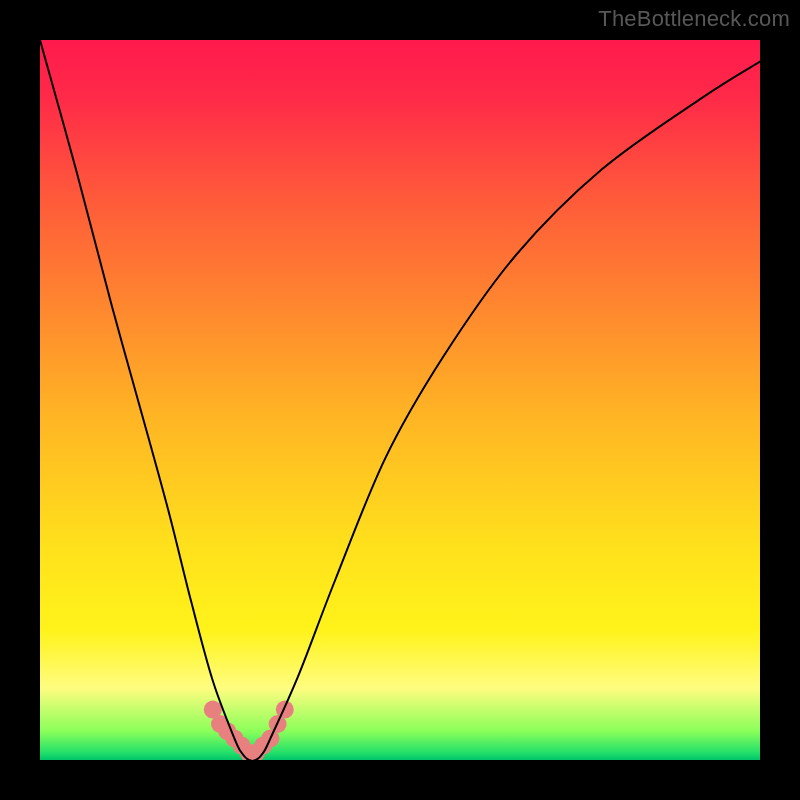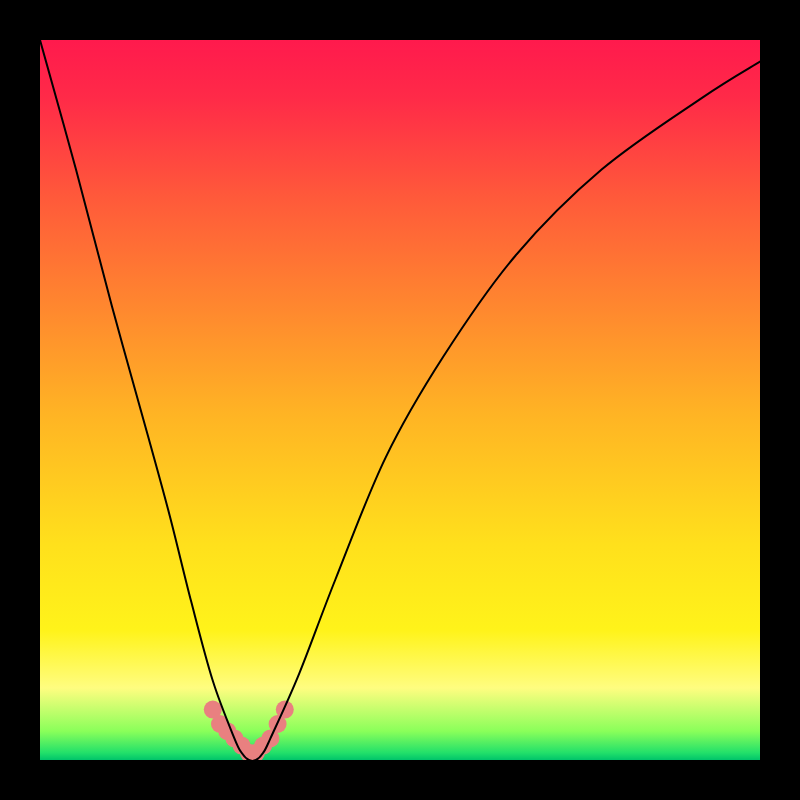--- a/index.html
+++ b/index.html
@@ -62,20 +62,21 @@
     font-size: 22px;
     font-weight: 500;
     letter-spacing: 0.2px;
   }
 </style>
 </head>
 <body>
 
 <div class="frame">
 
+  <div class="watermark">TheBottleneck.com</div>
 
   <div class="plot-area">
     <div class="gradient"></div>
     <svg class="curve-layer" viewBox="0 0 720 720" preserveAspectRatio="none">
       <g id="dots-group">
           <circle cx="172.79999999999998" cy="669.6" r="9" fill="#e98080"></circle>
           <circle cx="180" cy="684" r="9" fill="#e98080"></circle>
           <circle cx="187.20000000000002" cy="691.2" r="9" fill="#e98080"></circle>
           <circle cx="194.4" cy="698.4" r="9" fill="#e98080"></circle>
           <circle cx="201.60000000000002" cy="705.6" r="9" fill="#e98080"></circle>

